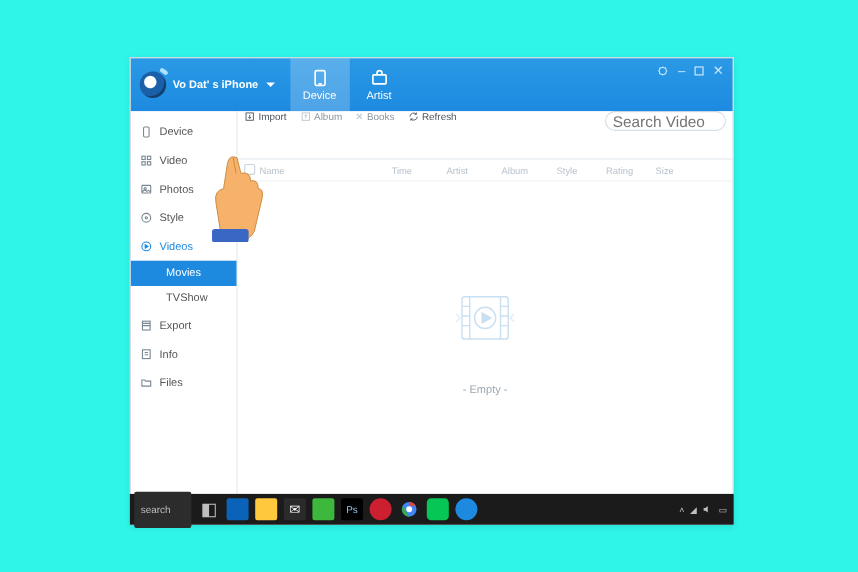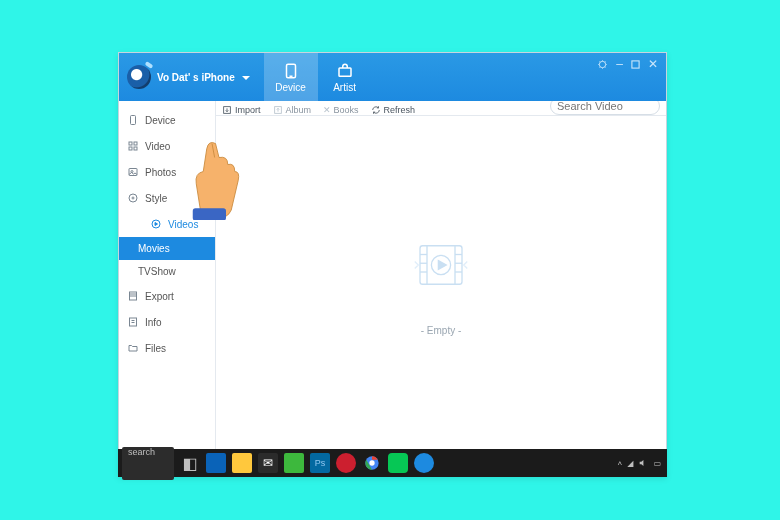--- a/index.html
+++ b/index.html
@@ -11,39 +11,39 @@
   .devname { align-self: center; font-size: 10px; font-weight: bold; }
   .chev { width: 0; height: 0; border-left: 4px solid transparent; border-right: 4px solid transparent; border-top: 4px solid #fff; display: inline-block; margin-left: 4px; vertical-align: middle; }
   .tab { width: 54px; display: flex; flex-direction: column; align-items: center; justify-content: center; gap: 2px; cursor: pointer; }
   .tab.active { background: rgba(255,255,255,0.22); }
   .tab svg { width: 18px; height: 18px; }
   .winctl { position: absolute; right: 8px; top: 4px; display: flex; gap: 8px; align-items: center; font-size: 12px; color: #e6f4ff; }
   .winctl span, .winctl svg { opacity: 0.85; cursor: pointer; }
   .body { flex: 1; display: flex; min-height: 0; }
   .sidebar { width: 97px; border-right: 1px solid #e4e9ef; background: #fff; font-size: 10px; color: #555; padding-top: 6px; }
   .side-item { display: flex; align-items: center; gap: 6px; padding: 7px 8px; cursor: pointer; }
-  .side-item.sel { color: #1d8ae0; margin-left: 23px; }
-  .side-sub { padding: 6px 8px 6px 19px; cursor: pointer; }
+  .side-item.sel { color: #1d8ae0; }
+  .side-sub { padding: 6px 8px 6px 32px; cursor: pointer; }
   .side-sub.act { background: #1d8ae0; color: #fff; }
   .side-icon { width: 12px; height: 12px; flex: none; }
   .main { flex: 1; display: flex; flex-direction: column; min-width: 0; }
-  .toolbar { height: 15px; border-bottom: 1px solid #e4e9ef; display: flex; align-items: flex-end; font-size: 9px; color: #8a95a0; padding: 0 6px; gap: 12px; }
+  .toolbar { height: 44px; border-bottom: 1px solid #e4e9ef; display: flex; align-items: flex-start; font-size: 9px; color: #8a95a0; padding: 0 6px; gap: 12px; }
   .toolbar .tbtn { display: flex; align-items: center; gap: 3px; cursor: pointer; }
   .toolbar .tbtn.en { color: #4a5560; }
   .toolbar .tbtn svg { width: 10px; height: 10px; }
   .searchwrap { margin-left: auto; width: 110px; height: 18px; border: 1px solid #d6dee6; border-radius: 9px; display: flex; align-items: center; padding: 0 6px; gap: 4px; }
-  .searchwrap input { border: none; outline: none; font-size: 11px; flex: 1; color: #666; background: transparent; }
+  .searchwrap input { border: none; outline: none; font-size: 14px; flex: 1; color: #666; background: transparent; }
   .cols { display: flex; font-size: 8.5px; color: #b7c2cc; height: 20px; align-items: center; border-bottom: 1px solid #eef2f6; padding: 0 6px; gap: 0; }
   .cols .cb { width: 14px; }
   .cols span.col { flex: none; }
   .content { flex: 1; display: flex; flex-direction: column; align-items: center; justify-content: center; gap: 32px; }
   .empty-ill { width: 70px; height: 56px; position: relative; }
   .status { height: 20px; border-top: 1px solid #e4e9ef; text-align: center; font-size: 9px; color: #8a95a0; line-height: 20px; }
   .taskbar { position: absolute; left: 118px; bottom: 43px; width: 549px; height: 28px; background: #1b1b1b; display: flex; align-items: center; }
-  .taskbar .searchbox { width: 52px; height: 33px; background: #2c2c2c; color: #bfbfbf; font-size: 9px; display: flex; padding-left: 6px; margin-left: 4px; border-radius: 2px; }
+  .taskbar .searchbox { width: 52px; height: 33px; background: #2c2c2c; color: #bfbfbf; font-size: 9px; display: flex; align-items: center; padding-left: 6px; margin-left: 4px; border-radius: 2px; }
   .taskbar .ticon { width: 20px; height: 20px; margin-left: 6px; border-radius: 2px; display: flex; align-items: center; justify-content: center; }
   .tray { margin-left: auto; display: flex; align-items: center; gap: 5px; padding-right: 6px; color: #bfbfbf; font-size: 8px; }
   .hand { position: absolute; left: 177px; top: 130px; width: 70px; height: 90px; pointer-events: none; }
   .checkbox { width:10px; height:10px; border:1px solid #c8d2db; border-radius:2px; display:inline-block; }
   .mag { width:11px; height:11px; }
 </style>
 </head>
 <body>
 
 <div class="appwin">
@@ -179,20 +179,30 @@
         </div>
         <div class="searchwrap">
           <input placeholder="Search Video" style="">
           <svg class="mag" viewBox="0 0 24 24" fill="none" stroke="#a6b2bd" stroke-width="2">
               <circle cx="10" cy="10" r="6"></circle>
               <line x1="15" y1="15" x2="20" y2="20"></line>
             </svg>
         </div>
       </div>
 
+      <div class="cols">
+        <span class="cb"><span class="checkbox"></span></span>
+        <span class="col" style="width:120px">Name</span>
+        <span class="col" style="width:50px">Time</span>
+        <span class="col" style="width:50px">Artist</span>
+        <span class="col" style="width:50px">Album</span>
+        <span class="col" style="width:45px">Style</span>
+        <span class="col" style="width:45px">Rating</span>
+        <span class="col" style="width:40px">Size</span>
+      </div>
 
       <div class="content">
         <svg class="empty-ill" viewBox="0 0 80 64" fill="none" stroke="#c9dff2" stroke-width="1.5">
           <rect x="16" y="10" width="48" height="44" rx="3"></rect>
           <line x1="24" y1="10" x2="24" y2="54"></line>
             <line x1="56" y1="10" x2="56" y2="54"></line>
           <line x1="16" y1="20" x2="24" y2="20"></line>
             <line x1="16" y1="30" x2="24" y2="30"></line>
             <line x1="16" y1="40" x2="24" y2="40"></line>
           <line x1="56" y1="20" x2="64" y2="20"></line>
@@ -212,21 +222,21 @@
 
 <div class="taskbar">
   <div class="searchbox">
     <span>search</span>
   </div>
   <div class="ticon" style="color:#bfbfbf">◧</div>
   <div class="ticon" style="background:#0a63b8"></div>
   <div class="ticon" style="background:#ffc83d"></div>
   <div class="ticon" style="background:#2b2b2b;color:#fff;font-size:12px">✉</div>
   <div class="ticon" style="background:#3db83d"></div>
-  <div class="ticon" style="background:#0369a1;color:#8fc6ef;font-size:9px">Ps</div>
+  <div class="ticon" style="background:#000000;color:#8fc6ef;font-size:9px">Ps</div>
   <div class="ticon" style="background:#cc1f2f;border-radius:50%"></div>
   <div class="ticon">
     <svg width="16" height="16" viewBox="0 0 24 24">
         <circle cx="12" cy="12" r="10" fill="#4285f4"></circle>
         <circle cx="12" cy="12" r="4" fill="#fff"></circle>
         <path d="M12 2a10 10 0 0 1 8.6 5H12" fill="#ea4335"></path>
         <path d="M3.4 7A10 10 0 0 0 12 22l-4-7" fill="#34a853"></path>
       </svg>
   </div>
   <div class="ticon" style="background:#06c755;border-radius:4px"></div>

